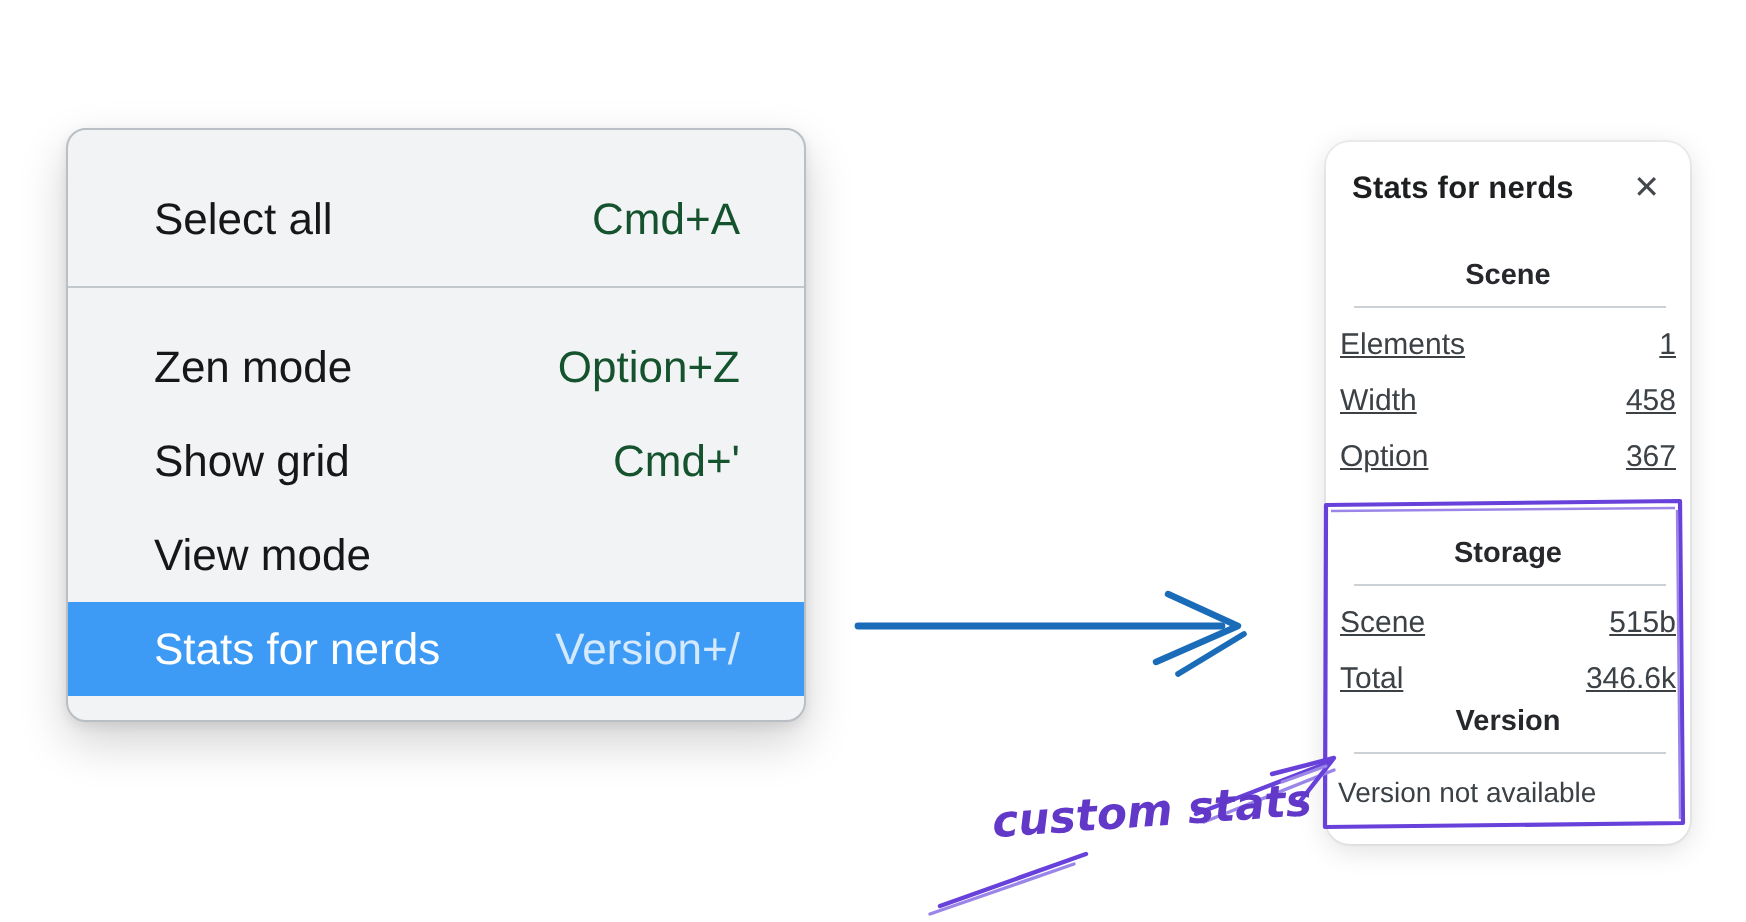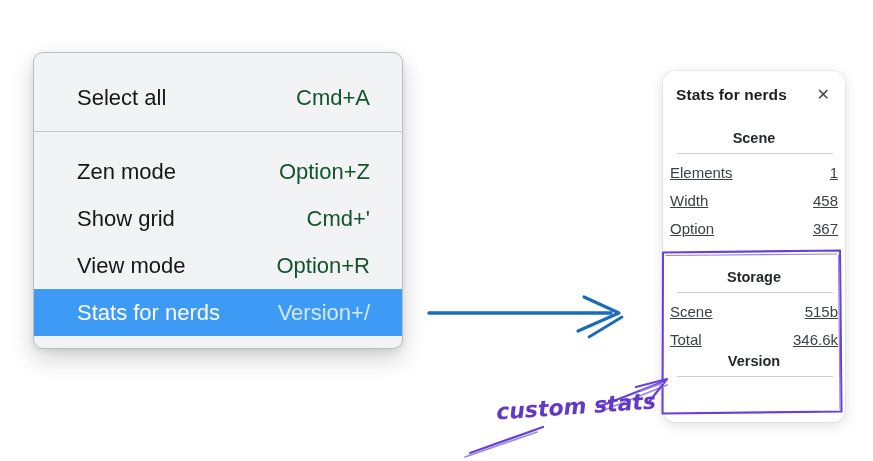--- a/index.html
+++ b/index.html
@@ -6,21 +6,21 @@
   #canvas{
     position:relative;
     width:873px;height:461px;
     background:#ffffff;
     overflow:hidden;
     font-family:"Liberation Sans", sans-serif;
   }
 
   
   .menu{
-    position:absolute;left:33px;top:52px;
+    position:absolute;left:33px;top:64px;
     width:370px;height:297px;
     box-sizing:border-box;
     background:#f2f3f5;
     border:1px solid #b9bfc5;
     border-radius:10px;
     box-shadow:0 10px 24px rgba(0,0,0,.18), 0 2px 6px rgba(0,0,0,.08);
   }
   .menu-group-top{height:78px;box-sizing:border-box;padding-top:22px;}
   .menu-divider{border-top:1px solid #c3c8cd;margin:0;}
   .menu-group-bottom{padding:16px 0 14px;}
@@ -106,21 +106,20 @@
       <div class="menu-item">
         <span class="mi-label">Zen mode</span>
         <span class="mi-shortcut">Option+Z</span>
       </div>
       <div class="menu-item">
         <span class="mi-label">Show grid</span>
         <span class="mi-shortcut">Cmd+'</span>
       </div>
       <div class="menu-item">
         <span class="mi-label">View mode</span>
-        <span class="mi-shortcut">Option+R</span>
       </div>
       <div class="menu-item highlighted">
         <span class="mi-label">Stats for nerds</span>
         <span class="mi-shortcut">Version+/</span>
       </div>
     </div>
   </div>
 
   <div class="stats-panel">
     <div class="panel-header">
@@ -149,20 +148,21 @@
       <span>Scene</span>
       <span>515b</span>
     </div>
     <div class="stat-row">
       <span>Total</span>
       <span>346.6k</span>
     </div>
 
     <div class="section-header sh-version">Version</div>
     <hr class="section-rule">
+    <div class="version-note">Version not available</div>
   </div>
 
   <svg class="overlay" viewBox="0 0 873 461">
 
     <g>
       <path d="M429 313 L611 313" stroke="#1a6cb8" stroke-width="3.4" fill="none" stroke-linecap="round"></path>
       <path d="M584 297 L619 313 L578 331" stroke="#1a6cb8" stroke-width="3.2" fill="none" stroke-linecap="round" stroke-linejoin="round"></path>
       <path d="M589 337 L622 317" stroke="#1a6cb8" stroke-width="2.8" fill="none" stroke-linecap="round"></path>
     </g>
 

